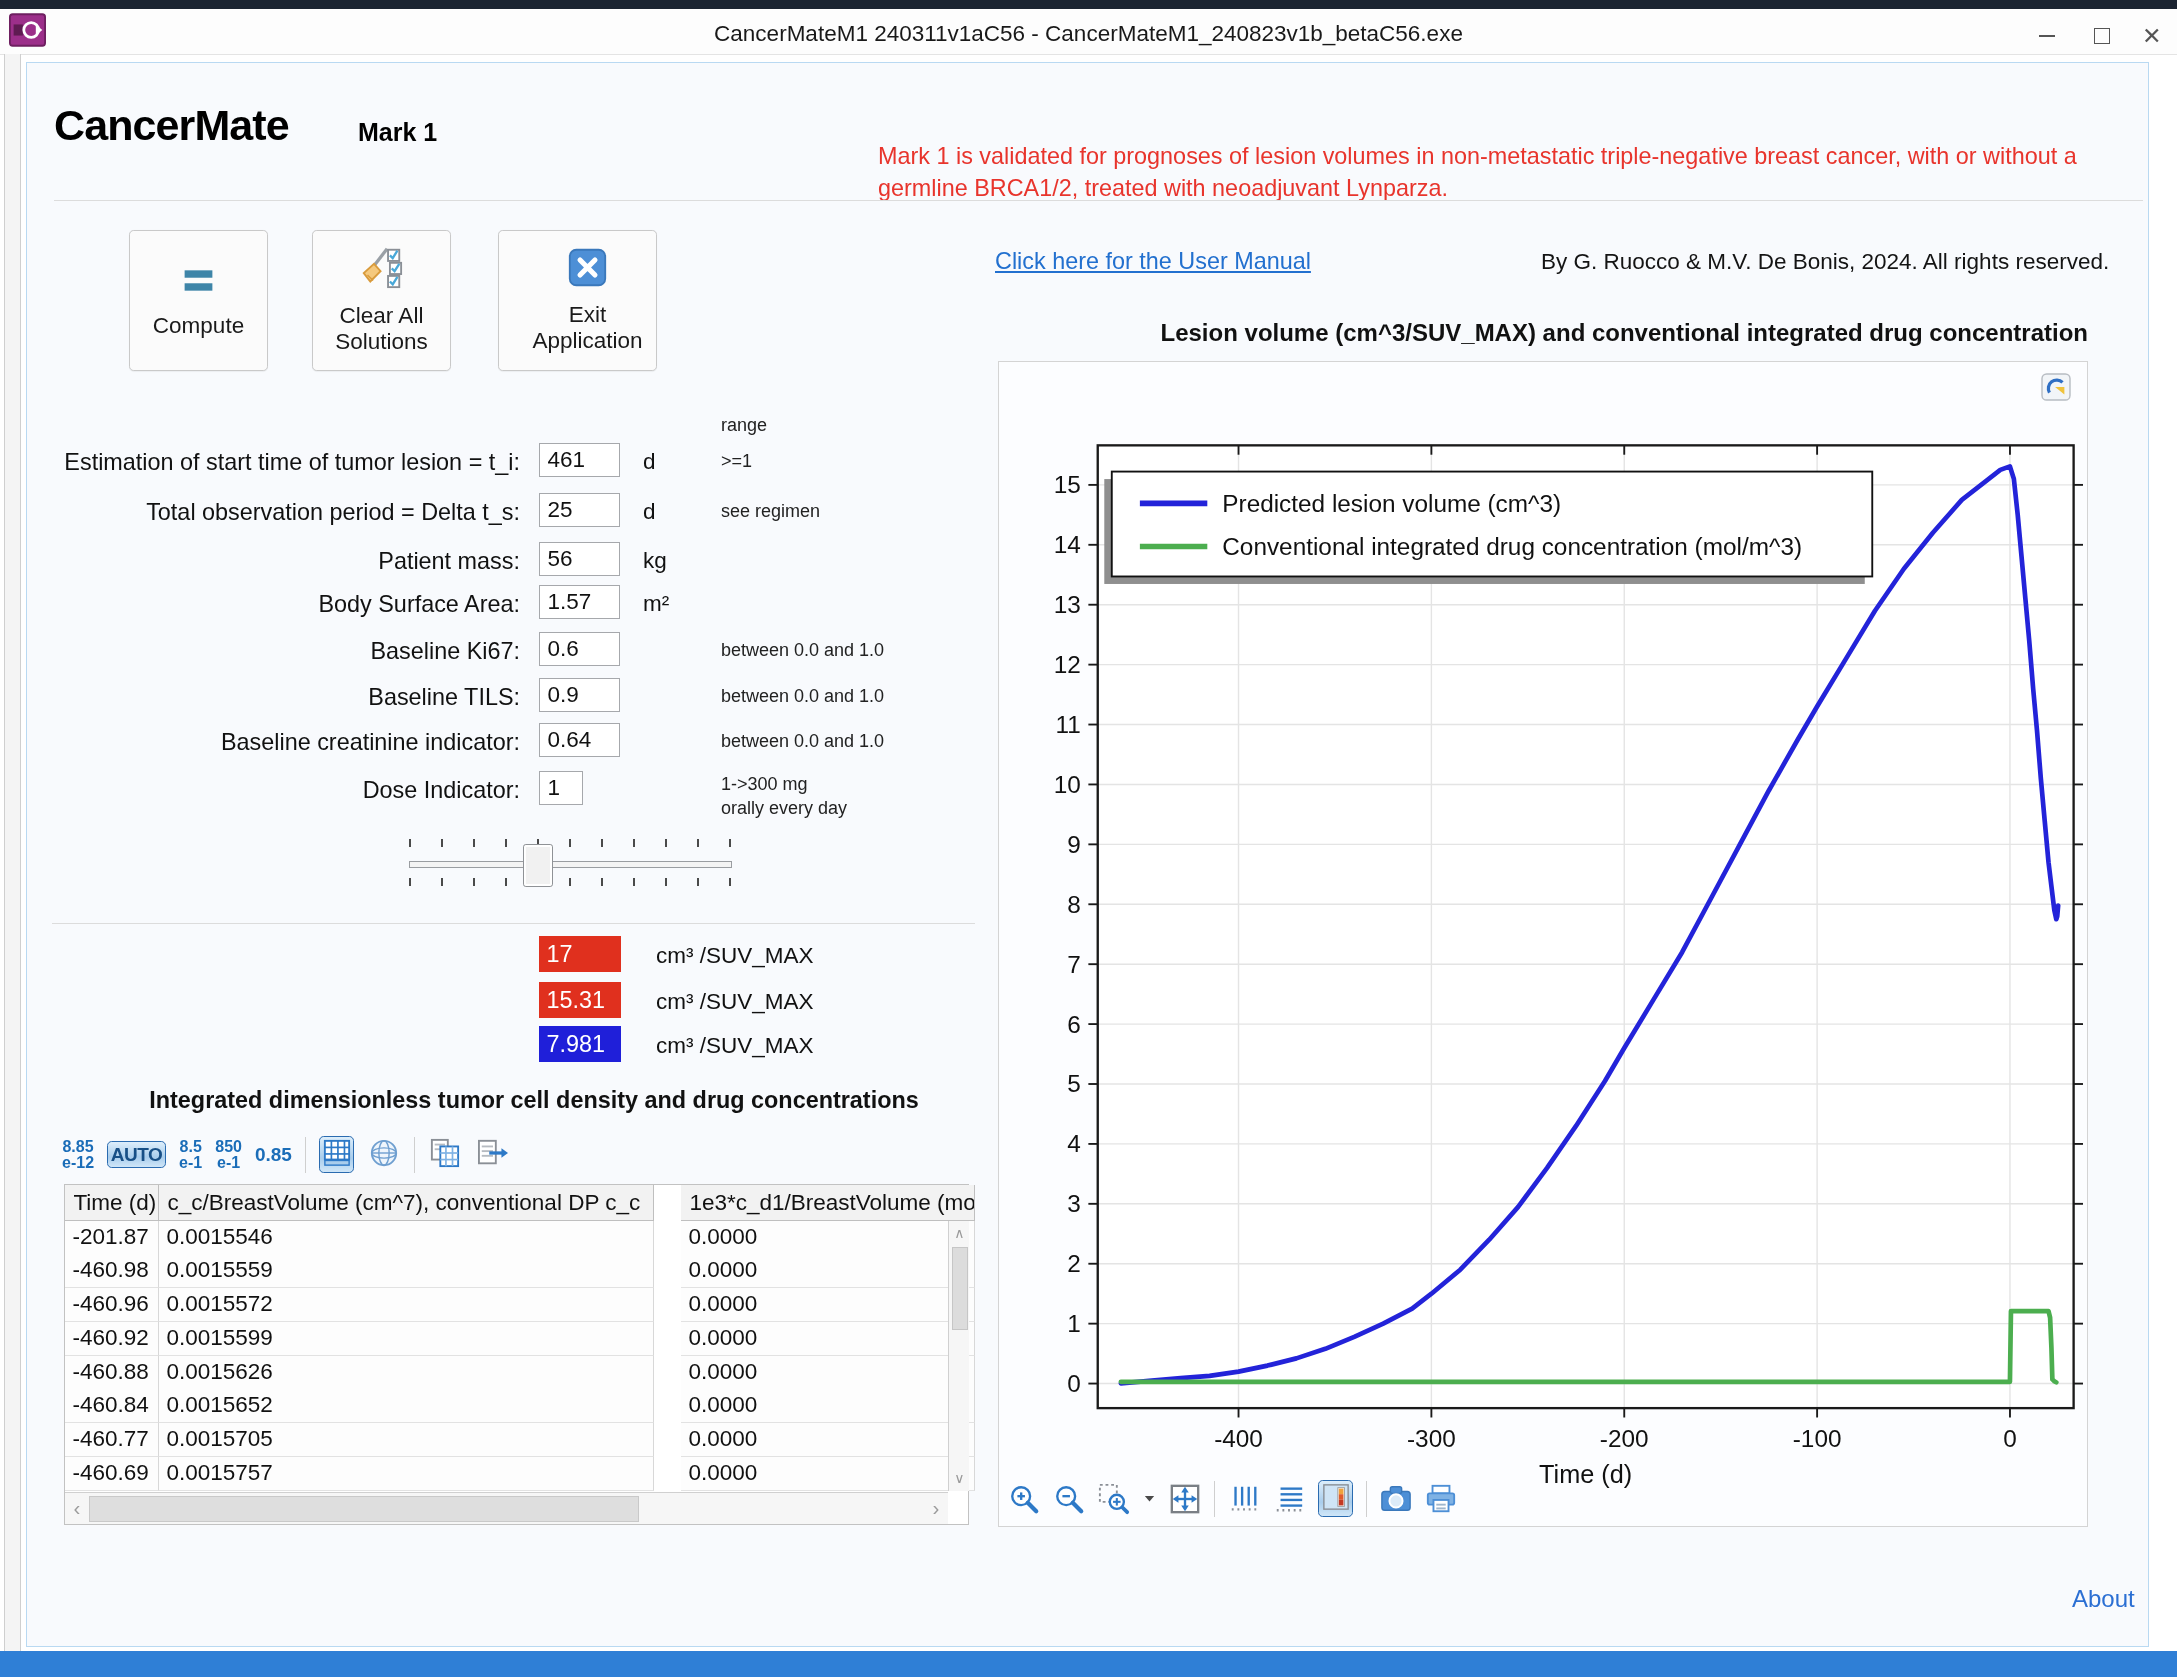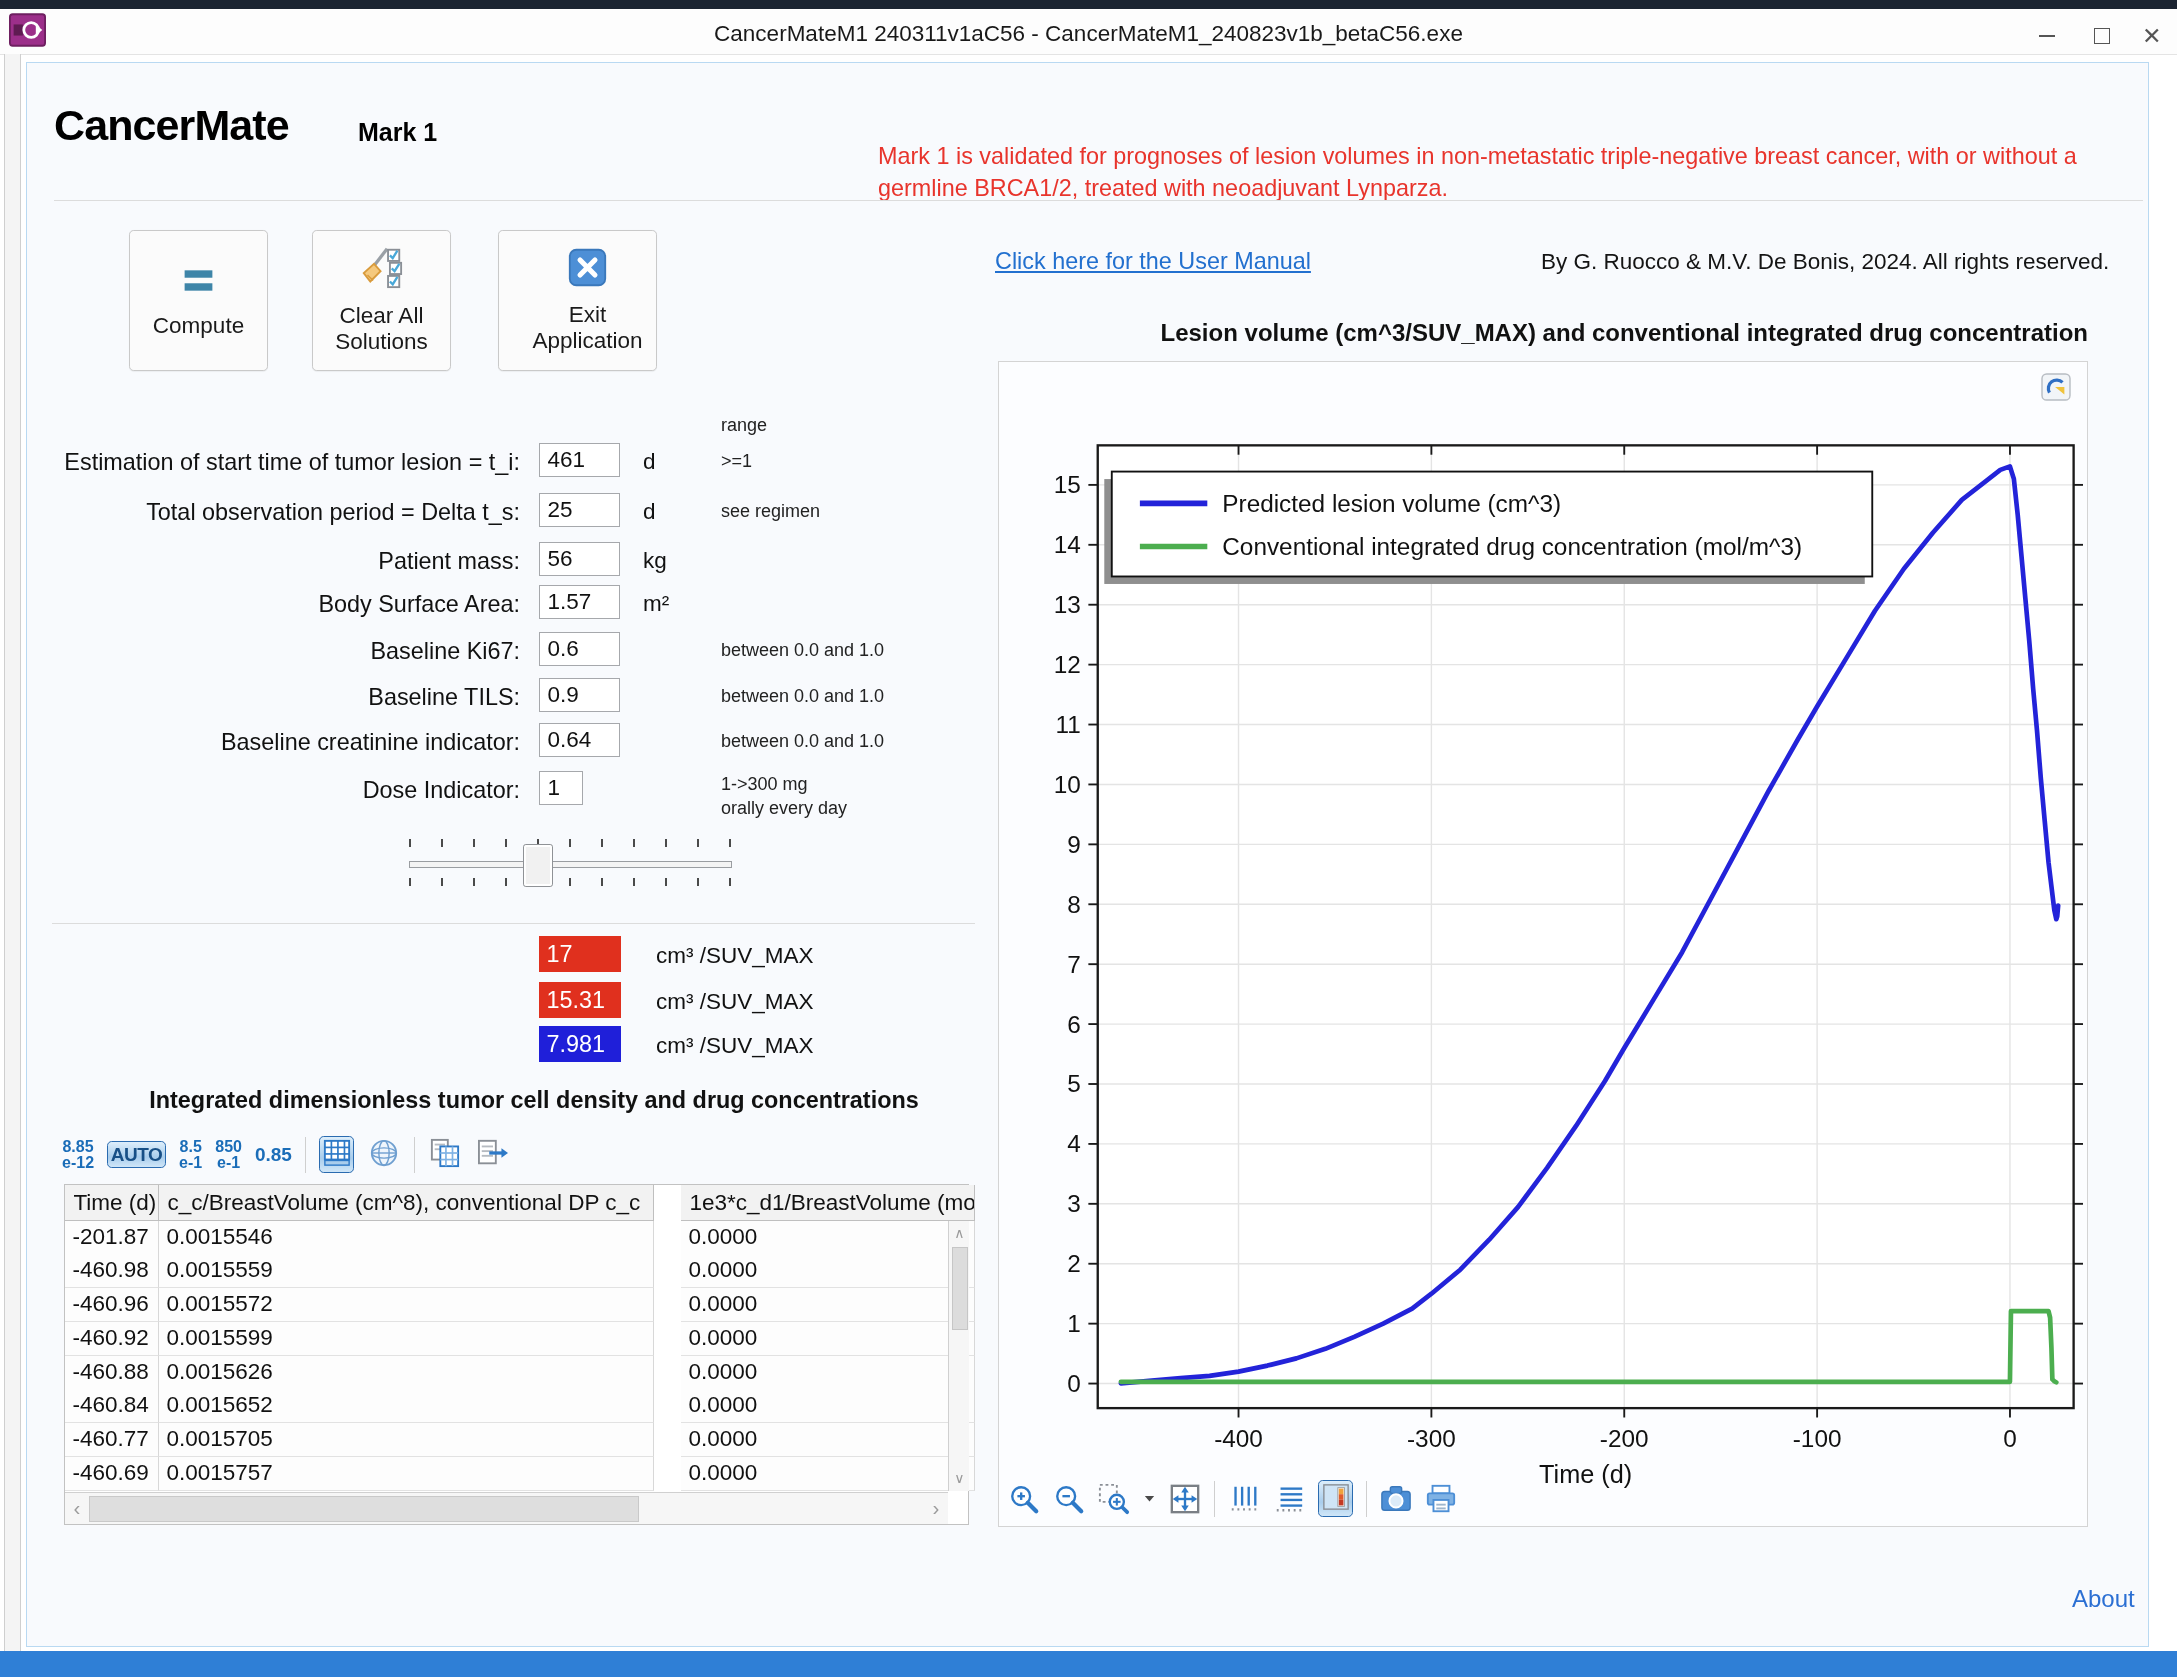--- a/index.html
+++ b/index.html
@@ -279,21 +279,21 @@
             <line x1="5" y1="14" x2="17" y2="14" stroke="#b6bbc1" stroke-width="2"></line>
             <line x1="5" y1="19" x2="17" y2="19" stroke="#b6bbc1" stroke-width="2"></line>
             <line x1="13" y1="16" x2="27" y2="16" stroke="#2d79c7" stroke-width="3.5"></line>
             <polygon points="33,16 26,11 26,21" fill="#2d79c7"></polygon>
           </svg></span>
     </span>
   </div>
 
   <div id="dtable">
     <div class="thead c1">Time (d)</div>
-    <div class="thead c2">c_c/BreastVolume (cm^8), conventional DP c_c</div>
+    <div class="thead c2">c_c/BreastVolume (cm^7), conventional DP c_c</div>
     <div class="thead c3" style="width:294px;">1e3*c_d1/BreastVolume (mo</div>
 
     <div class="trow" style="top:36px">
         <div class="tc c1">-201.87</div>
         <div class="tc c2">0.0015546</div>
         <div class="tc c3">0.0000</div>
       </div>
     <div class="trow" style="top:69px">
         <div class="tc c1">-460.98</div>
         <div class="tc c2">0.0015559</div>

